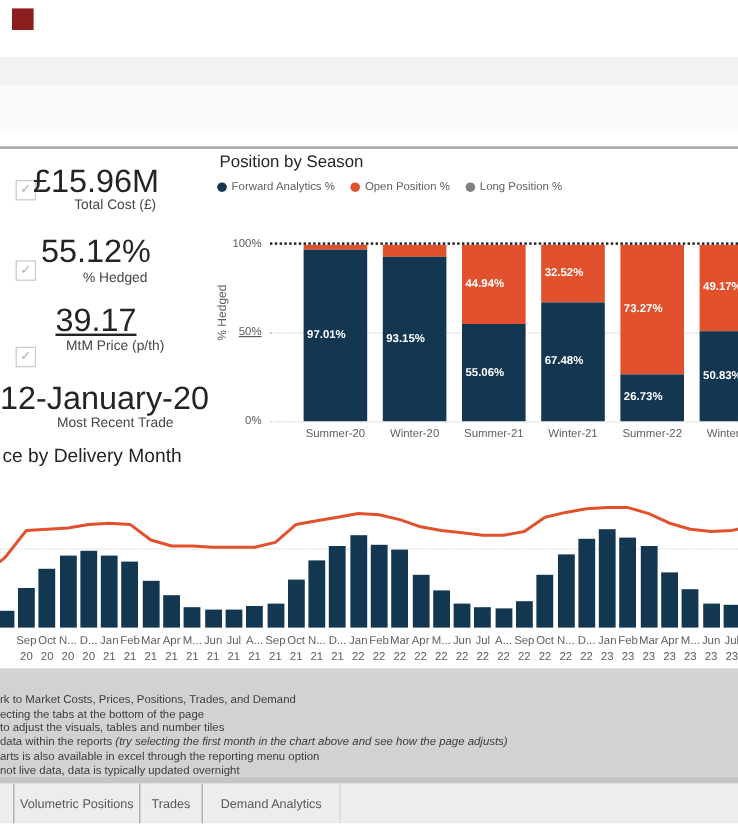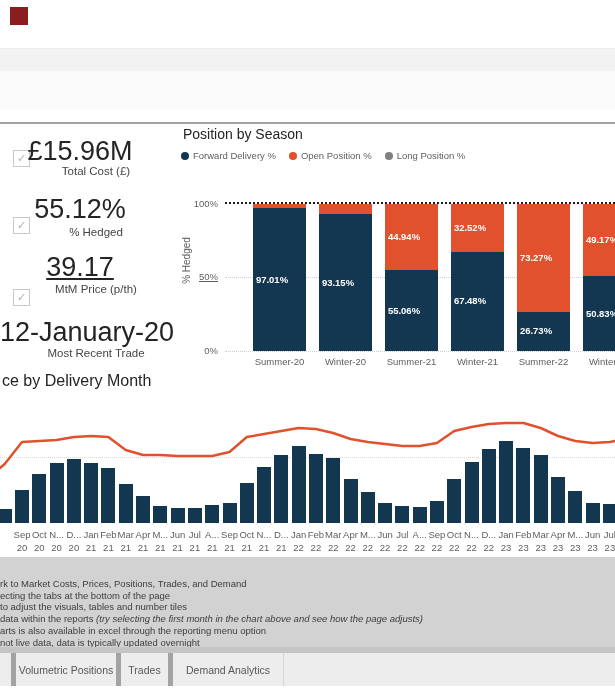--- a/index.html
+++ b/index.html
@@ -35,21 +35,21 @@
   #price-line-svg{position:absolute;left:0;top:0;width:615px;height:700px;pointer-events:none;z-index:5;}
   
   .info-band{position:absolute;left:0;top:557px;width:615px;height:90px;background:#d2d2d2;}
   .info-strip{position:absolute;left:0;top:647px;width:615px;height:6px;background:#c5c5c5;}
   .info-line{position:absolute;left:0;width:615px;font-size:9.5px;color:#3c3c3c;white-space:nowrap;}
   .info-line .it{font-style:italic;}
   
   .tab-bar{position:absolute;left:0;top:653px;width:615px;height:33px;background:#ededed;display:flex;}
   .tab-stub{width:11px;height:33px;}
   .tab{height:33px;display:flex;align-items:center;justify-content:center;
-       font-size:10.5px;color:#575757;border-left:5px solid #a3a3a3;box-sizing:border-box;white-space:nowrap;}
+       font-size:10.5px;color:#575757;border-left:1px solid #a3a3a3;box-sizing:border-box;white-space:nowrap;}
   .tab:last-of-type{border-right:1px solid #d4d4d4;}
 </style>
 </head>
 <body>
 
 <div id="root">
 
   <div class="brand-square"></div>
   <div class="chrome-band1"></div>
   <div class="chrome-band2"></div>
@@ -68,21 +68,21 @@
   <div class="kpi-value" style="top:252px;text-decoration:underline;">39.17</div>
   <div class="kpi-label" style="top:283px;">MtM Price (p/th)</div>
   <div class="kpi-value" style="top:317px;">12-January-20</div>
   <div class="kpi-label" style="top:347px;">Most Recent Trade</div>
 
   <div class="chart-title" style="left:183px;top:126px;">Position by Season</div>
 
   <div class="legend">
     <div class="legend-item">
       <span class="legend-dot" style="background: rgb(19, 55, 80);"></span>
-      <span class="legend-label">Forward Delivery %</span>
+      <span class="legend-label">Forward Analytics %</span>
     </div>
     <div class="legend-item">
       <span class="legend-dot" style="background: rgb(225, 81, 45);"></span>
       <span class="legend-label">Open Position %</span>
     </div>
     <div class="legend-item">
       <span class="legend-dot" style="background: rgb(128, 128, 128);"></span>
       <span class="legend-label">Long Position %</span>
     </div>
   </div>

